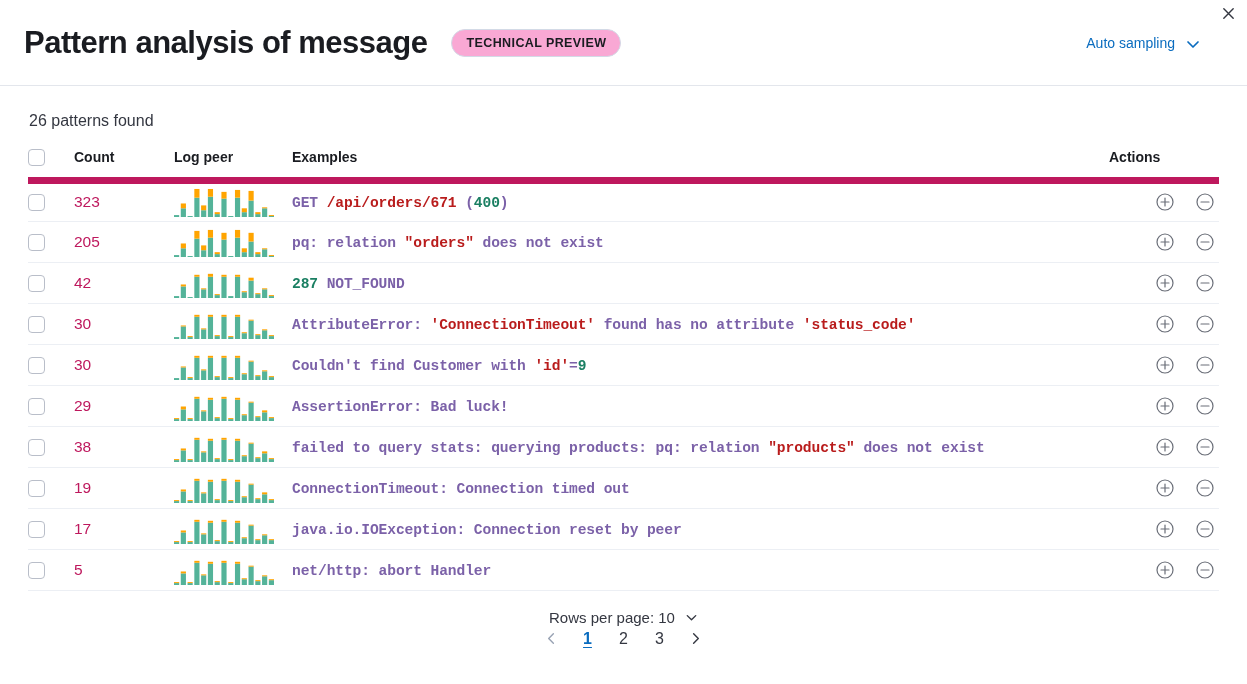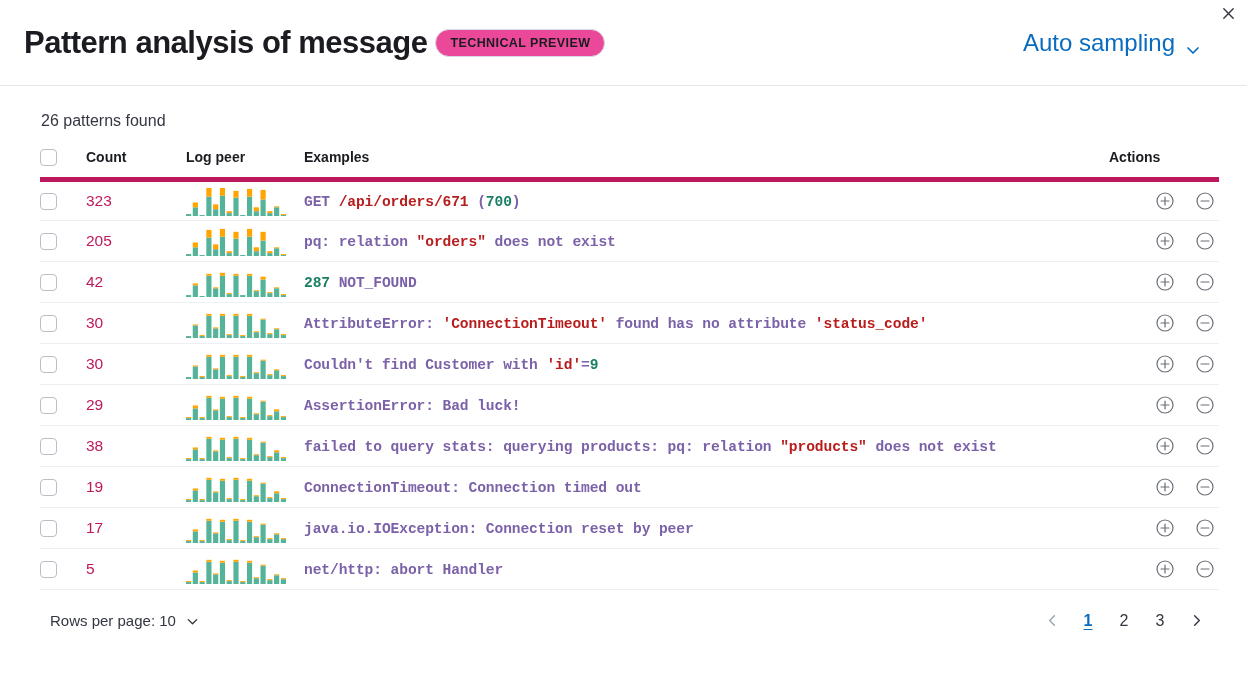--- a/index.html
+++ b/index.html
@@ -18,58 +18,58 @@
     position: relative;
     height: 86px;
     border-bottom: 1px solid #e3e6ec;
     display: flex;
     align-items: center;
     padding: 0 24px;
   }
   .title-group {
     display: flex;
     align-items: center;
-    gap: 8px;
+    gap: 24px;
     flex: 1 1 auto;
   }
   .flyout-title {
     font-size: 31px;
     font-weight: 700;
     letter-spacing: -0.5px;
     color: #1a1c21;
     line-height: 1;
     white-space: nowrap;
   }
   .tech-badge {
     display: inline-flex;
     align-items: center;
     height: 28px;
     padding: 0 14px;
     border: 1px solid #d3dae6;
     border-radius: 14px;
-    background: #ec4899;
+    background: #f9a8d4;
     font-size: 12.5px;
     font-weight: 700;
     letter-spacing: 0.4px;
     color: #1a1c21;
     white-space: nowrap;
     text-align: center;
   }
   .header-right {
     display: flex;
     align-items: center;
     gap: 10px;
     flex: 0 0 auto;
     margin-right: 24px;
   }
   .sampling-btn {
     display: flex;
     align-items: center;
     gap: 10px;
-    font-size: 24px;
+    font-size: 14px;
     color: #0a6cbf;
     cursor: pointer;
     white-space: nowrap;
   }
   .chev {
     display: inline-block;
     width: 14px;
     height: 14px;
   }
   .close-btn {
@@ -81,21 +81,20 @@
     display: flex;
     align-items: center;
     justify-content: center;
     cursor: pointer;
     color: #343741;
   }
 
   
   .flyout-body {
     padding: 0 28px;
-    margin-left: 12px;
   }
   .patterns-found {
     font-size: 16px;
     color: #343741;
     padding: 26px 0 18px 1px;
   }
 
   
   table.patterns {
     width: 100%;
@@ -103,21 +102,21 @@
     table-layout: fixed;
   }
   table.patterns th {
     text-align: left;
     font-size: 14px;
     font-weight: 700;
     color: #1a1c21;
     padding: 0 0 11px 0;
     vertical-align: middle;
   }
-  table.patterns thead tr { border-bottom: 5px solid #be185d; }
+  table.patterns thead tr { border-bottom: 7px solid #be185d; }
   table.patterns tbody tr { border-bottom: 1px solid #eceff4; height: 41px; }
 
   .col-check  { width: 46px; }
   .col-count  { width: 100px; }
   .col-rate   { width: 118px; }
   .col-ex     { width: auto; }
   .col-act    { width: 110px; }
 
   th.th-actions { text-align: right; padding-right: 4px; }
 
@@ -173,20 +172,21 @@
     color: #6a6e78;
     display: block;
   }
 
   
   .table-footer {
     display: flex;
     align-items: center;
     justify-content: space-between;
     padding: 18px 10px 0 10px;
+    flex-direction: column;
   }
   .rows-per-page {
     display: flex;
     align-items: center;
     gap: 9px;
     font-size: 15px;
     color: #343741;
     cursor: pointer;
   }
   .pager {
@@ -299,21 +299,21 @@
                 <rect x="74.51" y="3.90" width="5.17" height="9.67" fill="#ffa400"></rect>
                 <rect x="81.28" y="27.10" width="5.17" height="2.90" fill="#54b399"></rect>
                 <rect x="81.28" y="25.17" width="5.17" height="1.93" fill="#ffa400"></rect>
                 <rect x="88.05" y="21.30" width="5.17" height="8.70" fill="#54b399"></rect>
                 <rect x="88.05" y="20.33" width="5.17" height="0.97" fill="#ffa400"></rect>
                 <rect x="94.83" y="29.03" width="5.17" height="0.97" fill="#54b399"></rect>
                 <rect x="94.83" y="28.07" width="5.17" height="0.97" fill="#ffa400"></rect>
               </svg></span>
      </td>
      <td>
-       <span class="example"><span class="tk-base">GET </span><span class="tk-str">/api/orders/671</span><span class="tk-base"> (</span><span class="tk-num">700</span><span class="tk-base">)</span></span>
+       <span class="example"><span class="tk-base">GET </span><span class="tk-str">/api/orders/671</span><span class="tk-base"> (</span><span class="tk-num">400</span><span class="tk-base">)</span></span>
      </td>
      <td>
        <div class="actions-cell">
          <span>
                 <svg class="act-icon" viewBox="0 0 20 20" fill="none" stroke="currentColor" stroke-width="1.2" stroke-linecap="round">
                   <circle cx="10" cy="10" r="8"></circle>
                   <path d="M10 6v8M6 10h8"></path>
                 </svg>
               </span>
          <span>

